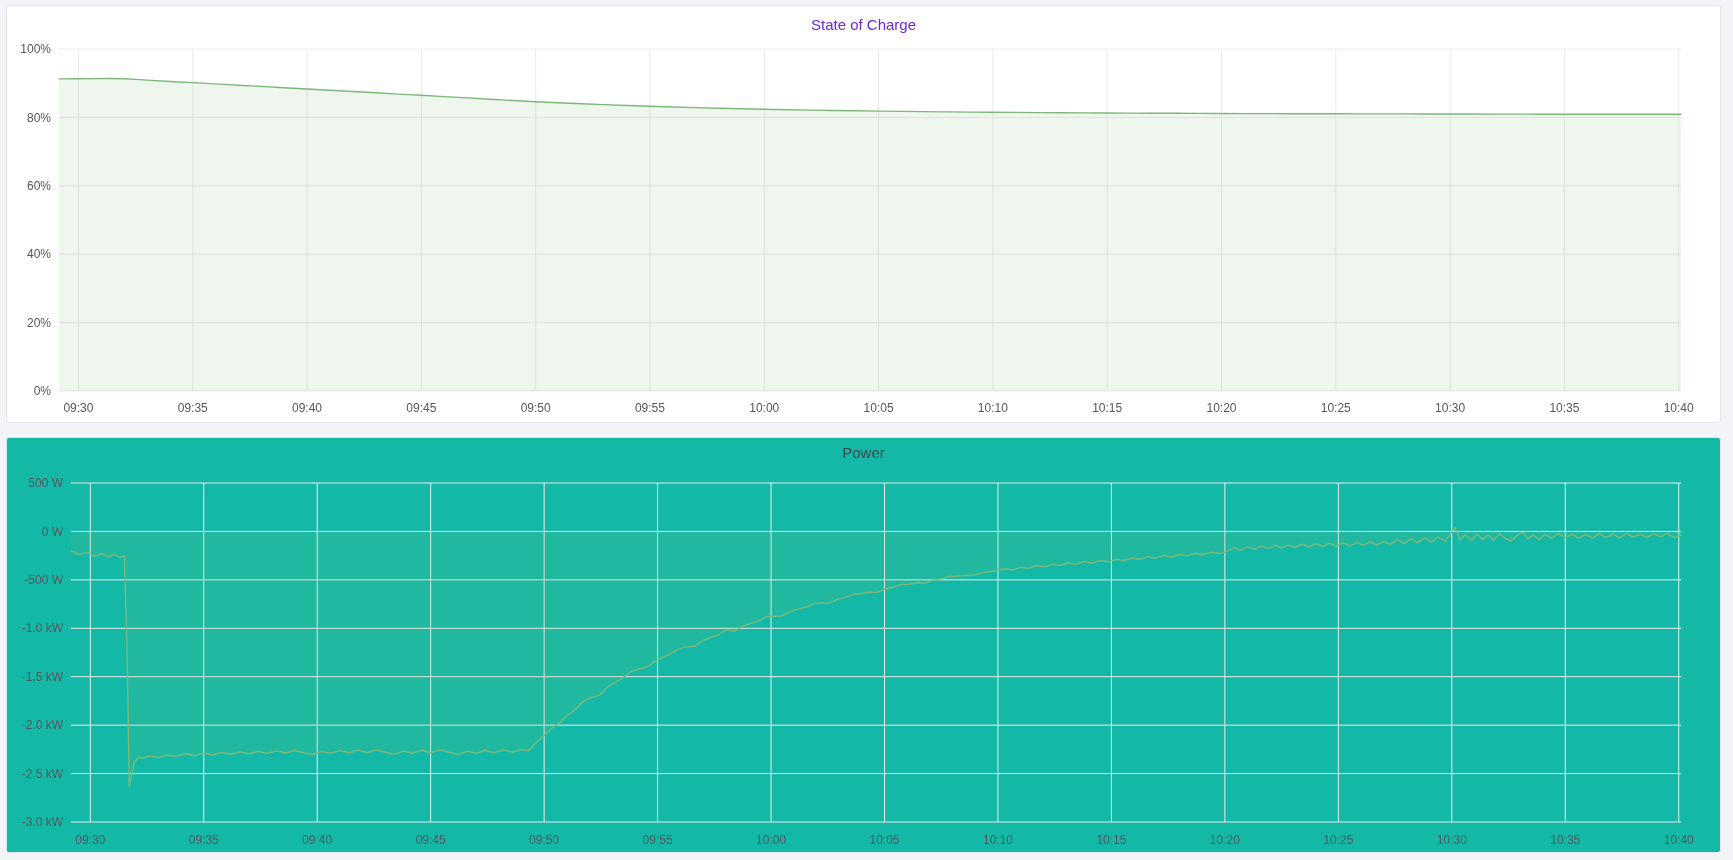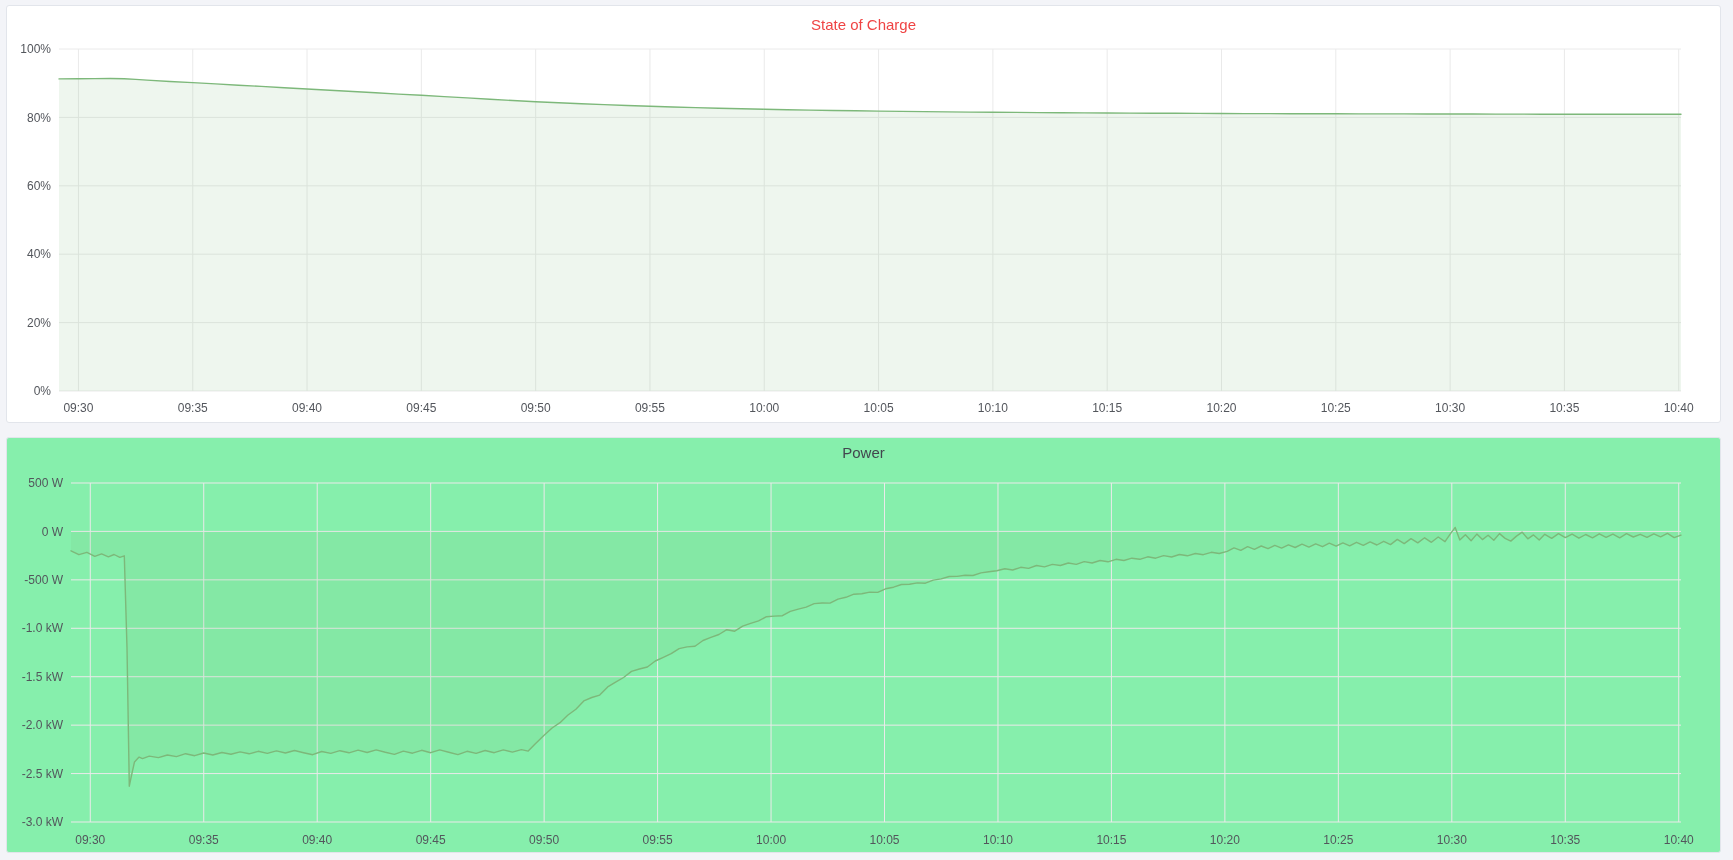--- a/index.html
+++ b/index.html
@@ -25,21 +25,21 @@
     font-family:"Liberation Sans",sans-serif;
     font-size:12px;fill:#53565c;
   }
 </style>
 </head>
 <body style="background: rgb(243, 244, 248);">
 
 <div>
 
   <section class="panel" id="panel-soc" style="background: rgb(255, 255, 255); border-color: rgb(226, 229, 235);">
-    <div class="panel-title" style="color: #ef4444;">State of Charge</div>
+    <div class="panel-title" style="color: #6d28d9;">State of Charge</div>
     <svg class="chart" id="chart-0" width="1713" height="416" viewBox="0 0 1713 416">
         <line x1="52" x2="1674" y1="43" y2="43" stroke="#eaeaea" stroke-width="1"></line>
         <line x1="52" x2="1674" y1="111.39999999999998" y2="111.39999999999998" stroke="#eaeaea" stroke-width="1"></line>
         <line x1="52" x2="1674" y1="179.8" y2="179.8" stroke="#eaeaea" stroke-width="1"></line>
         <line x1="52" x2="1674" y1="248.2" y2="248.2" stroke="#eaeaea" stroke-width="1"></line>
         <line x1="52" x2="1674" y1="316.6" y2="316.6" stroke="#eaeaea" stroke-width="1"></line>
         <line x1="52" x2="1674" y1="385" y2="385" stroke="#eaeaea" stroke-width="1"></line>
         <line x1="71.43199436222743" x2="71.43199436222743" y1="43" y2="385" stroke="#eaeaea" stroke-width="1"></line>
         <line x1="185.73784355179748" x2="185.73784355179748" y1="43" y2="385" stroke="#eaeaea" stroke-width="1"></line>
         <line x1="300.0436927413675" x2="300.0436927413675" y1="43" y2="385" stroke="#eaeaea" stroke-width="1"></line>
@@ -74,21 +74,21 @@
         <text x="985.8787878787878" y="406" text-anchor="middle" fill="#53565c">10:10</text>
         <text x="1100.184637068358" y="406" text-anchor="middle" fill="#53565c">10:15</text>
         <text x="1214.490486257928" y="406" text-anchor="middle" fill="#53565c">10:20</text>
         <text x="1328.7963354474978" y="406" text-anchor="middle" fill="#53565c">10:25</text>
         <text x="1443.102184637068" y="406" text-anchor="middle" fill="#53565c">10:30</text>
         <text x="1557.408033826638" y="406" text-anchor="middle" fill="#53565c">10:35</text>
         <text x="1671.7138830162082" y="406" text-anchor="middle" fill="#53565c">10:40</text>
       </svg>
   </section>
 
-  <section class="panel" id="panel-power" style="background: #86efac; border-color: rgb(226, 229, 235);">
+  <section class="panel" id="panel-power" style="background: #14b8a6; border-color: rgb(226, 229, 235);">
     <div class="panel-title" style="color: rgb(66, 70, 78);">Power</div>
     <svg class="chart" id="chart-1" width="1713" height="414" viewBox="0 0 1713 414">
         <line x1="64" x2="1674" y1="45" y2="45" stroke="#eaeaea" stroke-width="1"></line>
         <line x1="64" x2="1674" y1="93.42857142857144" y2="93.42857142857144" stroke="#eaeaea" stroke-width="1"></line>
         <line x1="64" x2="1674" y1="141.85714285714286" y2="141.85714285714286" stroke="#eaeaea" stroke-width="1"></line>
         <line x1="64" x2="1674" y1="190.2857142857143" y2="190.2857142857143" stroke="#eaeaea" stroke-width="1"></line>
         <line x1="64" x2="1674" y1="238.71428571428572" y2="238.71428571428572" stroke="#eaeaea" stroke-width="1"></line>
         <line x1="64" x2="1674" y1="287.14285714285717" y2="287.14285714285717" stroke="#eaeaea" stroke-width="1"></line>
         <line x1="64" x2="1674" y1="335.57142857142856" y2="335.57142857142856" stroke="#eaeaea" stroke-width="1"></line>
         <line x1="64" x2="1674" y1="384" y2="384" stroke="#eaeaea" stroke-width="1"></line>

